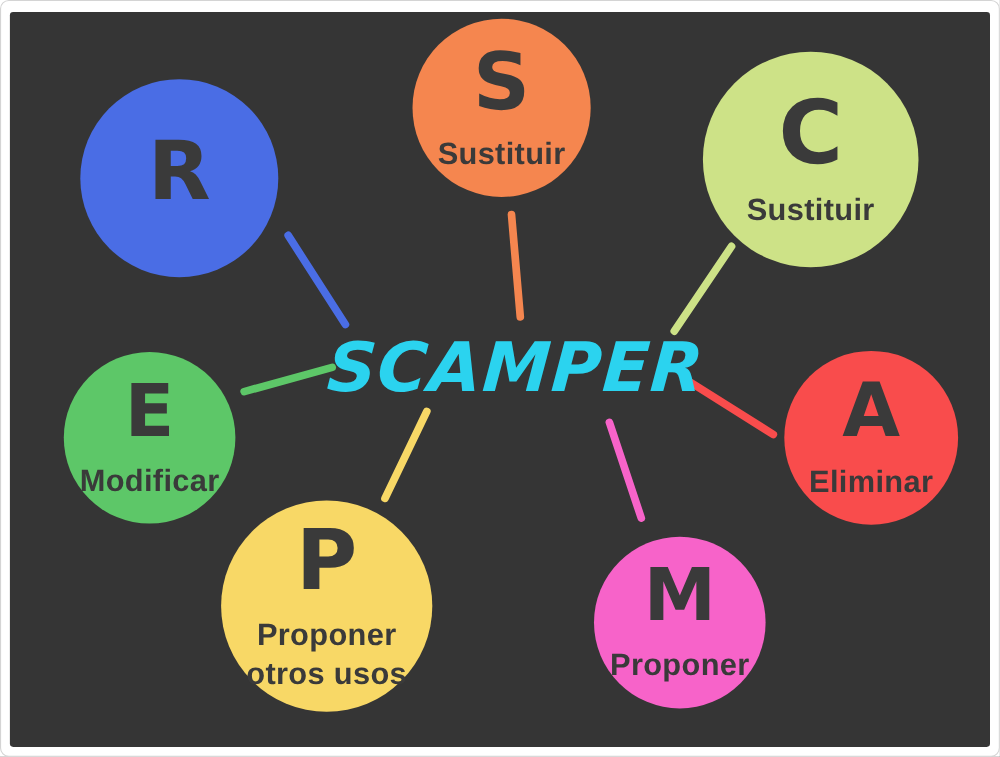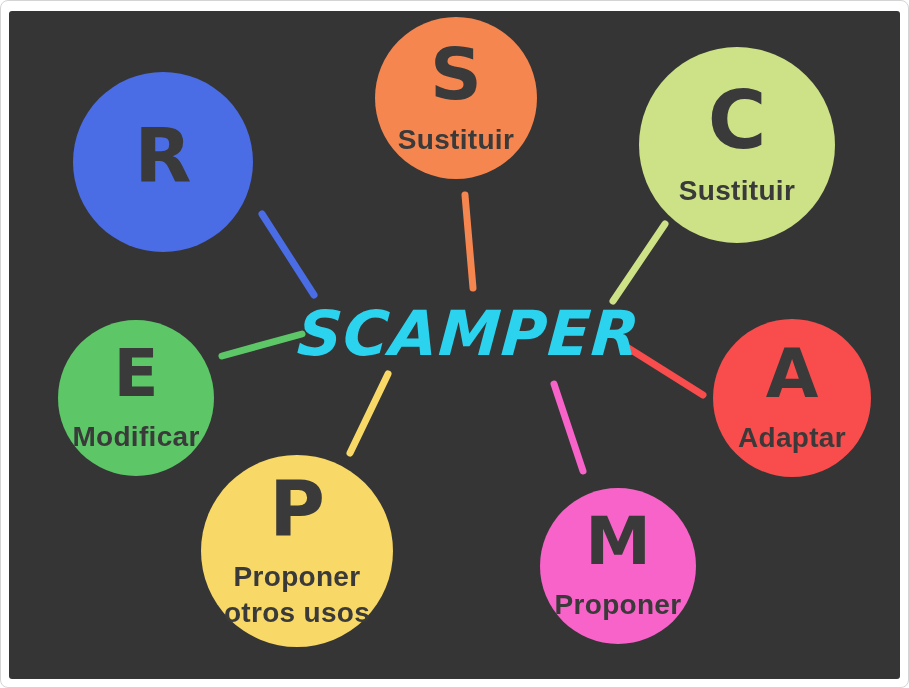--- a/index.html
+++ b/index.html
@@ -106,21 +106,21 @@
       <div class="node-label">Sustituir</div>
     </div>
 
     <div class="node-text" style="left: 630px; top: 36px; width: 196px; height: 196px; color: rgb(58, 58, 58);">
       <div class="node-letter" style="font-size:80px;">C</div>
       <div class="node-label">Sustituir</div>
     </div>
 
     <div class="node-text" style="left: 704px; top: 308px; width: 158px; height: 158px; color: rgb(58, 58, 58);">
       <div class="node-letter" style="font-size:68px;">A</div>
-      <div class="node-label">Adaptar</div>
+      <div class="node-label">Eliminar</div>
     </div>
 
     <div class="node-text" style="left: 531px; top: 477px; width: 156px; height: 156px; color: rgb(58, 58, 58);">
       <div class="node-letter" style="font-size:66px;">M</div>
       <div class="node-label">Proponer</div>
     </div>
 
     <div class="node-text" style="left: 192px; top: 444px; width: 192px; height: 192px; color: rgb(58, 58, 58);">
       <div class="node-letter" style="font-size:76px;">P</div>
       <div class="node-label wrap">Proponer otros usos</div>

